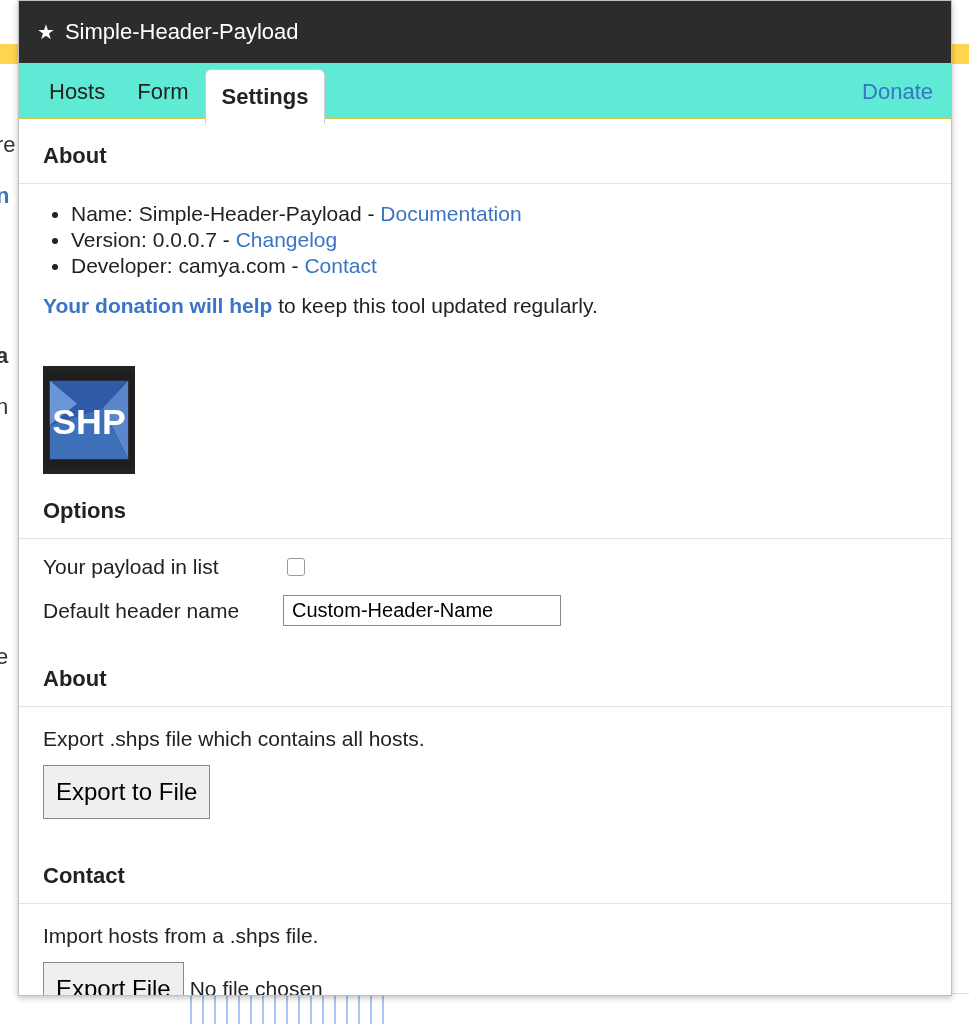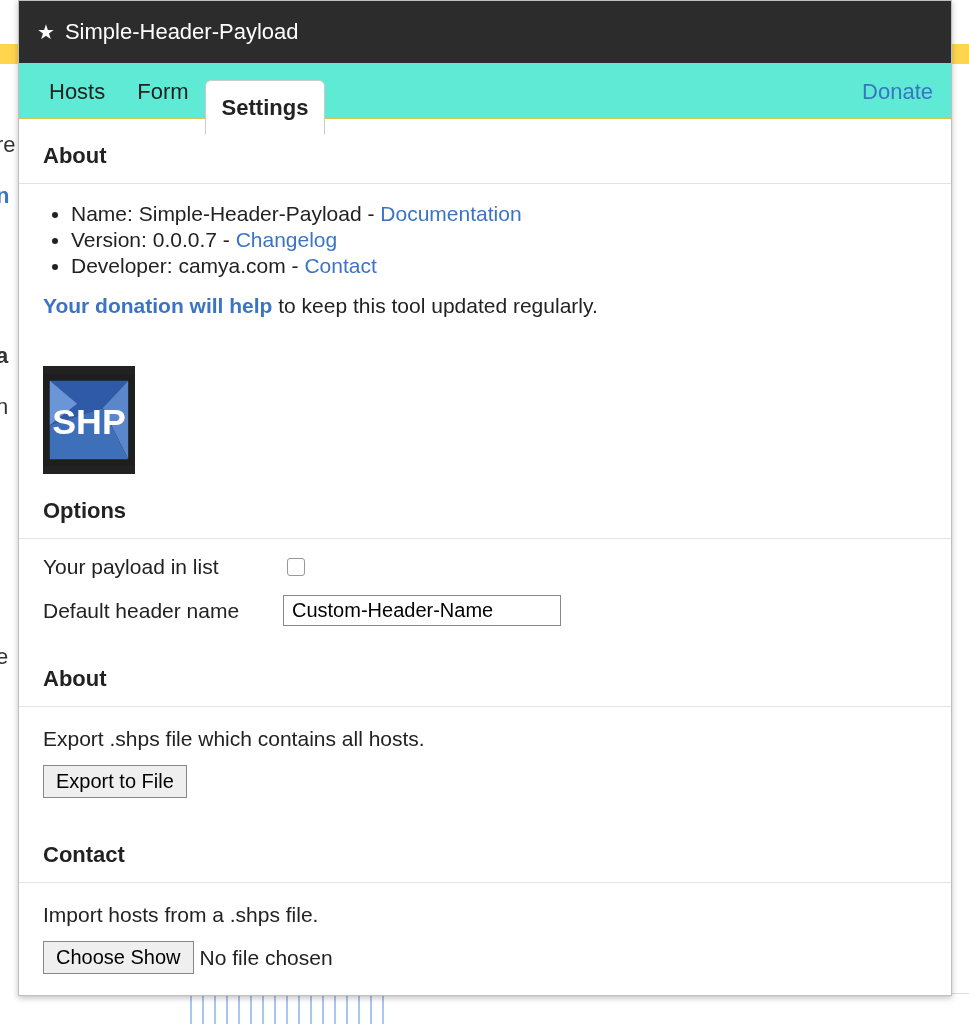--- a/index.html
+++ b/index.html
@@ -99,21 +99,21 @@
     color: #222;
     cursor: pointer;
   }
   .tab.active {
     background: #fff;
     border: 1px solid #ccc;
     border-bottom: 1px solid #fff;
     border-radius: 6px 6px 0 0;
     font-weight: 700;
     position: relative;
-    top: 17px;
+    top: 6px;
   }
   .donate {
     margin-left: auto;
     color: #3b74c4;
     padding: 14px 4px 13px 4px;
     cursor: pointer;
   }
 
   .scroll-area {
     flex: 1 1 auto;
@@ -193,22 +193,22 @@
   }
   input[type=text].tx {
     font-size: 20px;
     padding: 3px 8px;
     border: 1px solid #888;
     width: 260px;
     font-family: inherit;
   }
 
   button.btn {
-    font-size: 20px;
-    padding: 4px 12px;
+    font-size: 24px;
+    padding: 12px 12px;
     background: #efefef;
     border: 1px solid #888;
     font-family: inherit;
     cursor: pointer;
   }
   .file-row {
     display: flex;
     align-items: center;
     gap: 6px;
     margin: 14px 0;
@@ -315,21 +315,21 @@
 
       <h3 class="section" style="margin-top:40px">About</h3>
       <hr class="rule">
       <p style="margin:20px 0 14px 0">Export .shps file which contains all hosts.</p>
       <button class="btn">Export to File</button>
 
       <h3 class="section" style="margin-top:44px">Contact</h3>
       <hr class="rule">
       <p style="margin:20px 0 10px 0">Import hosts from a .shps file.</p>
       <div class="file-row">
-        <button class="btn">Choose Show</button>
+        <button class="btn">Export File</button>
         <span>No file chosen</span>
       </div>
 
       <h3 class="section" style="margin-top:44px">Reset extension</h3>
       <hr class="rule">
       <div style="height:60px"></div>
 
     </div>
   </div>
 

